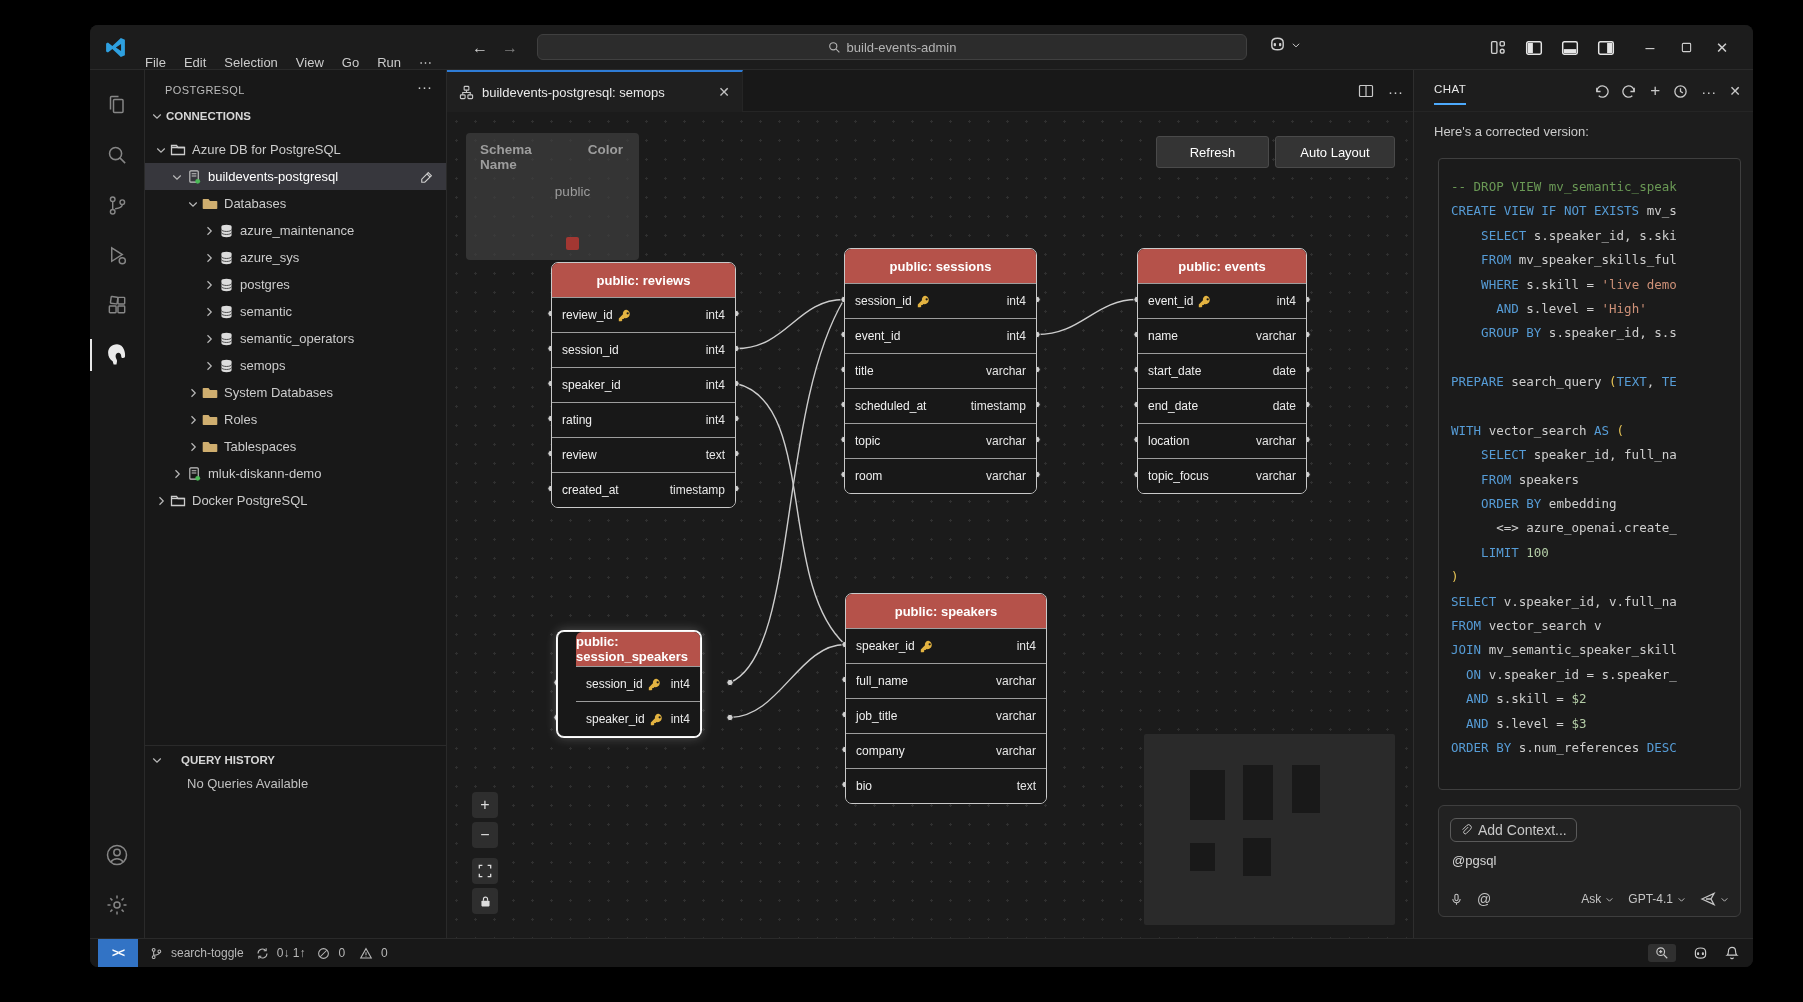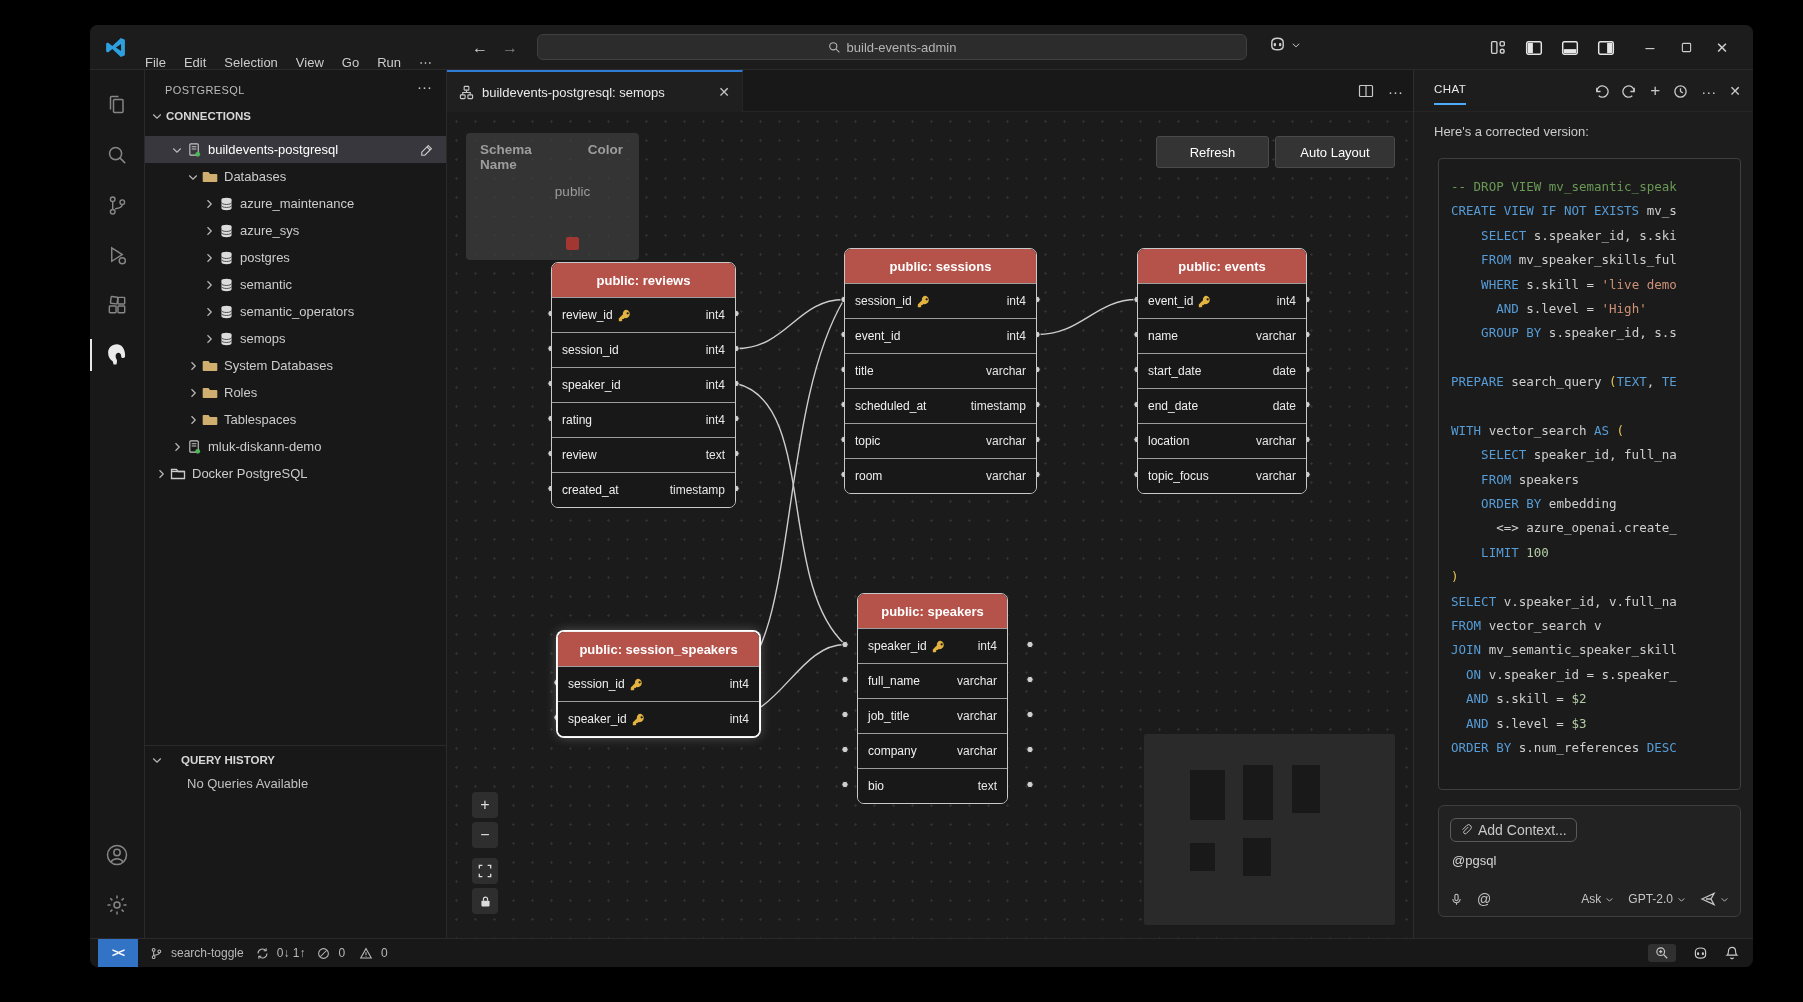--- a/index.html
+++ b/index.html
@@ -241,20 +241,34 @@
       <div class="sb-more">···</div>
       <div class="sb-section">
         <span>
               <svg width="12" height="12" viewBox="0 0 16 16" fill="none" stroke="#b9b9b9" stroke-width="1.6">
                 <path d="m3 6 5 5 5-5"></path>
               </svg>
             </span>
         <span>CONNECTIONS</span>
       </div>
       <div class="tree" id="tree">
+            <div class="trow" style="padding-left: 8px;">
+              <span class="chev">
+                <svg width="12" height="12" viewBox="0 0 16 16" fill="none" stroke="#b9b9b9" stroke-width="1.6">
+                  <path d="m3 6 5 5 5-5"></path>
+                </svg>
+              </span>
+              <span class="ticon">
+                <svg width="16" height="16" viewBox="0 0 16 16" fill="none" stroke="currentColor" stroke-width="1.3">
+                  <path d="M1.5 3.5h5l1.5 2h6.5v7h-13z"></path>
+                  <path d="M1.5 5.5h13"></path>
+                </svg>
+              </span>
+              <span>Azure DB for PostgreSQL</span>
+            </div>
             <div class="trow sel" style="padding-left: 24px;">
               <span class="chev">
                 <svg width="12" height="12" viewBox="0 0 16 16" fill="none" stroke="#b9b9b9" stroke-width="1.6">
                   <path d="m3 6 5 5 5-5"></path>
                 </svg>
               </span>
               <span class="ticon">
                 <svg width="15" height="16" viewBox="0 0 16 16">
                   <rect x="3" y="1.5" width="9" height="12" rx="1" fill="none" stroke="#c5c5c5" stroke-width="1.2"></rect>
                   <path d="M5 4.5h5M5 7h5" stroke="#c5c5c5" stroke-width="1.1"></path>
@@ -661,40 +675,40 @@
               </div>
               <div class="dt-row">
                 <span class="dt-name">location</span>
                 <span class="dt-type">varchar</span>
               </div>
               <div class="dt-row">
                 <span class="dt-name">topic_focus</span>
                 <span class="dt-type">varchar</span>
               </div>
             </div>
-            <div class="dtable sel" style="left: 110px; top: 519px; width: 203px;">
+            <div class="dtable sel" style="left: 110px; top: 519px; width: 144px; padding-left: 18px;">
               <div class="dt-head">public: session_speakers</div>
               <div class="dt-row">
                 <span class="dt-name">session_id<span>
                     <svg width="13" height="13" viewBox="0 0 16 16">
                       <path fill="#e3b341" d="M10.5 1a4.5 4.5 0 0 0-4.4 5.6L1 11.7V15h3.3l.9-1v-1.6h1.6l1.2-1.2A4.5 4.5 0 1 0 10.5 1zm1.4 2.9a1.4 1.4 0 1 1-1.4 1.4 1.4 1.4 0 0 1 1.4-1.4z"></path>
                     </svg>
                   </span></span>
                 <span class="dt-type">int4</span>
               </div>
               <div class="dt-row">
                 <span class="dt-name">speaker_id<span>
                     <svg width="13" height="13" viewBox="0 0 16 16">
                       <path fill="#e3b341" d="M10.5 1a4.5 4.5 0 0 0-4.4 5.6L1 11.7V15h3.3l.9-1v-1.6h1.6l1.2-1.2A4.5 4.5 0 1 0 10.5 1zm1.4 2.9a1.4 1.4 0 1 1-1.4 1.4 1.4 1.4 0 0 1 1.4-1.4z"></path>
                     </svg>
                   </span></span>
                 <span class="dt-type">int4</span>
               </div>
             </div>
-            <div class="dtable" style="left: 398px; top: 481px; width: 151px; margin-left: 12px;">
+            <div class="dtable" style="left: 398px; top: 481px; width: 202px;">
               <div class="dt-head">public: speakers</div>
               <div class="dt-row">
                 <span class="dt-name">speaker_id<span>
                     <svg width="13" height="13" viewBox="0 0 16 16">
                       <path fill="#e3b341" d="M10.5 1a4.5 4.5 0 0 0-4.4 5.6L1 11.7V15h3.3l.9-1v-1.6h1.6l1.2-1.2A4.5 4.5 0 1 0 10.5 1zm1.4 2.9a1.4 1.4 0 1 1-1.4 1.4 1.4 1.4 0 0 1 1.4-1.4z"></path>
                     </svg>
                   </span></span>
                 <span class="dt-type">int4</span>
               </div>
               <div class="dt-row">
@@ -790,21 +804,21 @@
               </span>
           <span style="font-size:14px">@</span>
           <span class="grow"></span>
           <span class="mode">
             <span>Ask</span>
             <svg width="9" height="9" viewBox="0 0 16 16" fill="none" stroke="#c5c5c5" stroke-width="1.6">
                   <path d="m3 6 5 5 5-5"></path>
                 </svg>
           </span>
           <span class="mode">
-            <span>GPT-2.0</span>
+            <span>GPT-4.1</span>
             <svg width="9" height="9" viewBox="0 0 16 16" fill="none" stroke="#c5c5c5" stroke-width="1.6">
                   <path d="m3 6 5 5 5-5"></path>
                 </svg>
           </span>
           <span class="mode">
             <svg width="16" height="16" viewBox="0 0 16 16" fill="none" stroke="#c5c5c5" stroke-width="1.3">
                   <path d="m2 8 12-5.5L11 8l3 5.5L2 8zM11 8H6"></path>
                 </svg>
             <svg width="9" height="9" viewBox="0 0 16 16" fill="none" stroke="#c5c5c5" stroke-width="1.6">
                   <path d="m3 6 5 5 5-5"></path>

